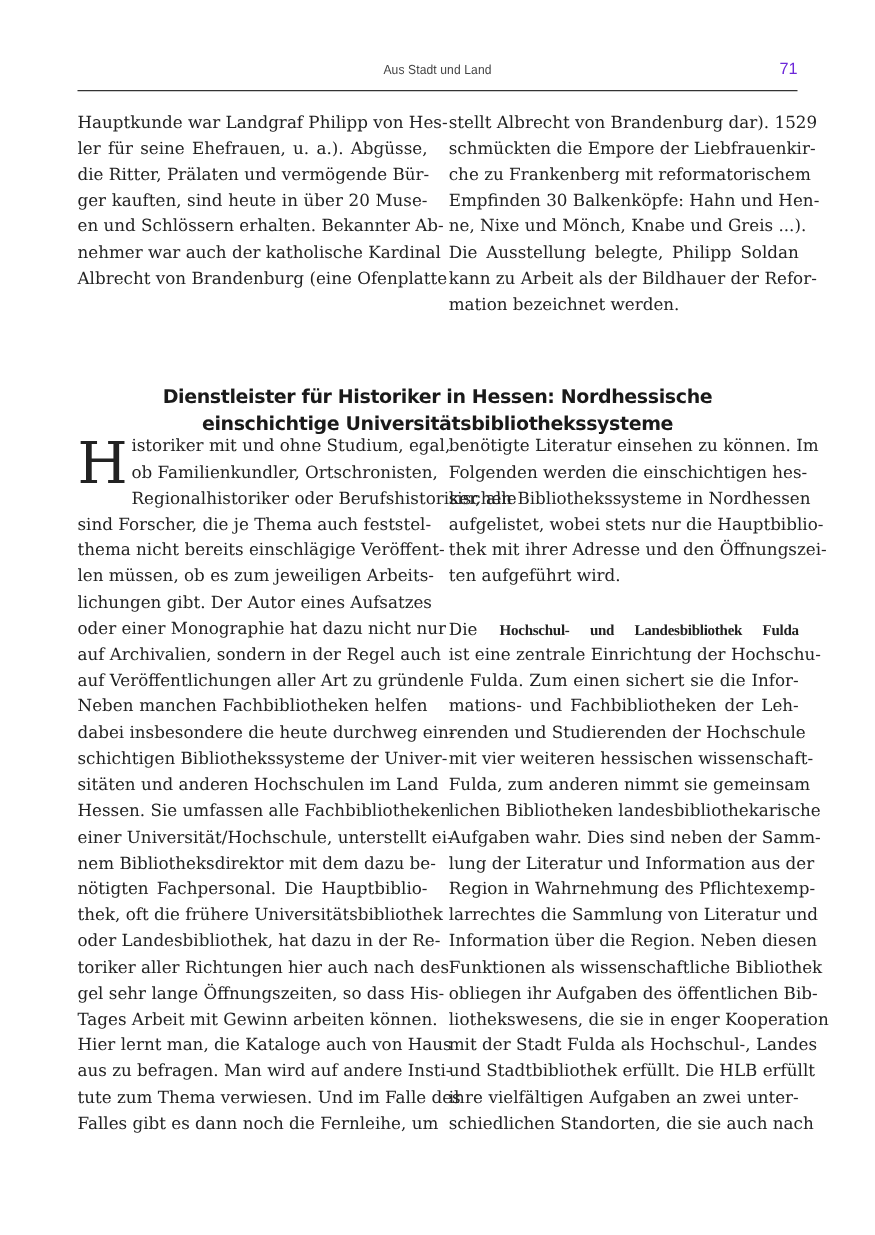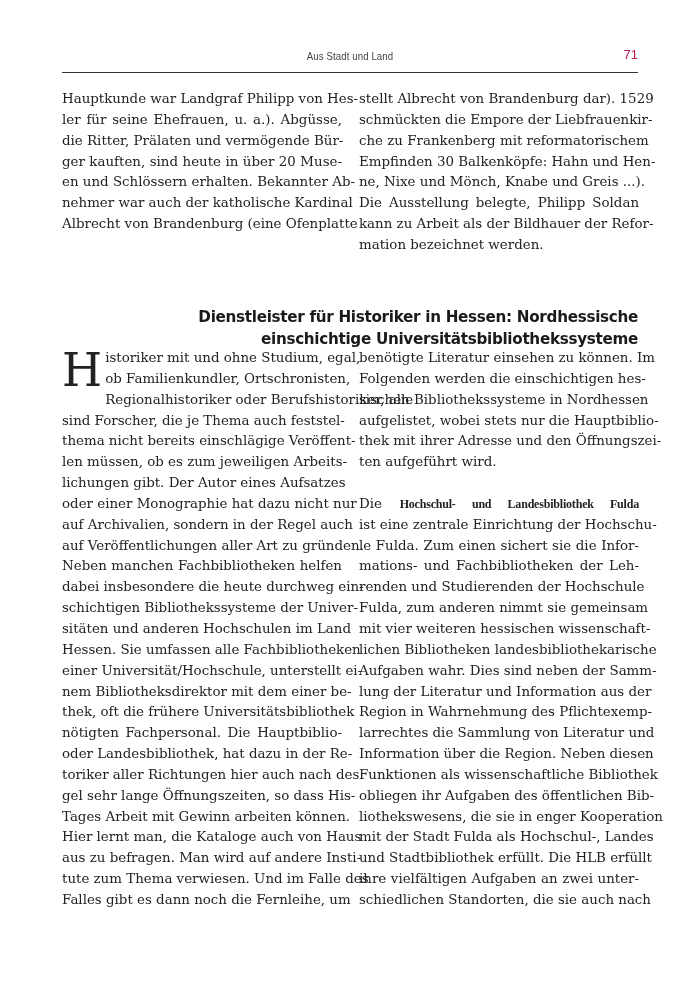--- a/index.html
+++ b/index.html
@@ -1,27 +1,27 @@
 <!DOCTYPE html>
 <html><head>
 <meta charset="utf-8">
 <style>
   html, body { margin:0; padding:0; background:#ffffff; }
   body { width:700px; height:988px; position:relative; overflow:hidden; color:#1f1f1f; }
   .header { position:absolute; left:62px; top:46px; width:576px; height:26px; border-bottom:1.3px solid #333; }
   .running-title { position:absolute; left:0; right:0; top:4px; text-align:center; font-family:"Liberation Sans", sans-serif; font-size:10.5px; color:#444; letter-spacing:0.1px; transform:scaleX(0.92); }
-  .page-number { position:absolute; right:0; top:1px; font-family:"Liberation Sans", sans-serif; font-size:13px; color:#be185d; }
+  .page-number { position:absolute; right:0; top:1px; font-family:"Liberation Sans", sans-serif; font-size:13px; color:#6d28d9; }
   .col { position:absolute; width:280px; font-family:"DejaVu Serif", serif; font-size:13.4px; line-height:20.85px; color:#222; }
   .line { display:block; white-space:nowrap; text-align:justify; text-align-last:justify; height:20.85px; overflow:visible; }
   .line.last { text-align-last:left; }
   .left { left:62px; }
   .right { left:359px; }
   .sec1 { top:89px; }
   .sec2 { top:348px; }
-  .heading { position:absolute; left:62px; width:576px; top:306px; text-align:right; font-family:"DejaVu Sans", sans-serif; font-weight:bold; font-size:15.2px; line-height:22px; color:#1a1a1a; letter-spacing:-0.3px; }
+  .heading { position:absolute; left:62px; width:576px; top:306px; text-align:center; font-family:"DejaVu Sans", sans-serif; font-weight:bold; font-size:15.2px; line-height:22px; color:#1a1a1a; letter-spacing:-0.3px; }
   .dropcap { float:left; font-family:"DejaVu Serif", serif; font-size:46px; line-height:38px; height:40px; margin:3px 3px 0 0; color:#222; }
   .bold-sans { font-family:Liberation Serif, serif; font-weight:bold; font-size:12px; letter-spacing:-0.2px; }
   .para-gap { height:20.85px; display:block; }
   .dropline { display:block; white-space:nowrap; text-align:justify; text-align-last:justify; height:20.85px; }
 </style>
 </head>
 <body>
 
 <div class="header">
   <div class="running-title">Aus Stadt und Land</div>
@@ -65,23 +65,23 @@
       <span class="line">lichungen gibt. Der Autor eines Aufsatzes</span>
       <span class="line">oder einer Monographie hat dazu nicht nur</span>
       <span class="line">auf Archivalien, sondern in der Regel auch</span>
       <span class="line">auf Veröffentlichungen aller Art zu gründen.</span>
       <span class="line">Neben manchen Fachbibliotheken helfen</span>
       <span class="line">dabei insbesondere die heute durchweg ein-</span>
       <span class="line">schichtigen Bibliothekssysteme der Univer-</span>
       <span class="line">sitäten und anderen Hochschulen im Land</span>
       <span class="line">Hessen. Sie umfassen alle Fachbibliotheken</span>
       <span class="line">einer Universität/Hochschule, unterstellt ei-</span>
-      <span class="line">nem Bibliotheksdirektor mit dem einer be-</span>
+      <span class="line">nem Bibliotheksdirektor mit dem dazu be-</span>
+      <span class="line">nötigten Fachpersonal. Die Hauptbiblio-</span>
       <span class="line">thek, oft die frühere Universitätsbibliothek</span>
-      <span class="line">nötigten Fachpersonal. Die Hauptbiblio-</span>
       <span class="line">oder Landesbibliothek, hat dazu in der Re-</span>
       <span class="line">toriker aller Richtungen hier auch nach des</span>
       <span class="line">gel sehr lange Öffnungszeiten, so dass His-</span>
       <span class="line">Tages Arbeit mit Gewinn arbeiten können.</span>
       <span class="line">Hier lernt man, die Kataloge auch von Haus</span>
       <span class="line">aus zu befragen. Man wird auf andere Insti-</span>
       <span class="line">tute zum Thema verwiesen. Und im Falle des</span>
       <span class="line">Falles gibt es dann noch die Fernleihe, um</span>
     </div>
 </div>
@@ -95,22 +95,22 @@
       <span class="line">thek mit ihrer Adresse und den Öffnungszei-</span>
       <span class="line last">ten aufgeführt wird.</span>
     </div>
   <span class="para-gap"></span>
   <span class="line"><span>Die</span> <span class="bold-sans">Hochschul- und Landesbibliothek Fulda</span></span>
   <div id="s2r2">
       <span class="line">ist eine zentrale Einrichtung der Hochschu-</span>
       <span class="line">le Fulda. Zum einen sichert sie die Infor-</span>
       <span class="line">mations- und Fachbibliotheken der Leh-</span>
       <span class="line">renden und Studierenden der Hochschule</span>
+      <span class="line">mit vier weiteren hessischen wissenschaft-</span>
       <span class="line">Fulda, zum anderen nimmt sie gemeinsam</span>
-      <span class="line">mit vier weiteren hessischen wissenschaft-</span>
       <span class="line">lichen Bibliotheken landesbibliothekarische</span>
       <span class="line">Aufgaben wahr. Dies sind neben der Samm-</span>
       <span class="line">lung der Literatur und Information aus der</span>
       <span class="line">Region in Wahrnehmung des Pflichtexemp-</span>
       <span class="line">larrechtes die Sammlung von Literatur und</span>
       <span class="line">Information über die Region. Neben diesen</span>
       <span class="line">Funktionen als wissenschaftliche Bibliothek</span>
       <span class="line">obliegen ihr Aufgaben des öffentlichen Bib-</span>
       <span class="line">liothekswesens, die sie in enger Kooperation</span>
       <span class="line">mit der Stadt Fulda als Hochschul-, Landes</span>

